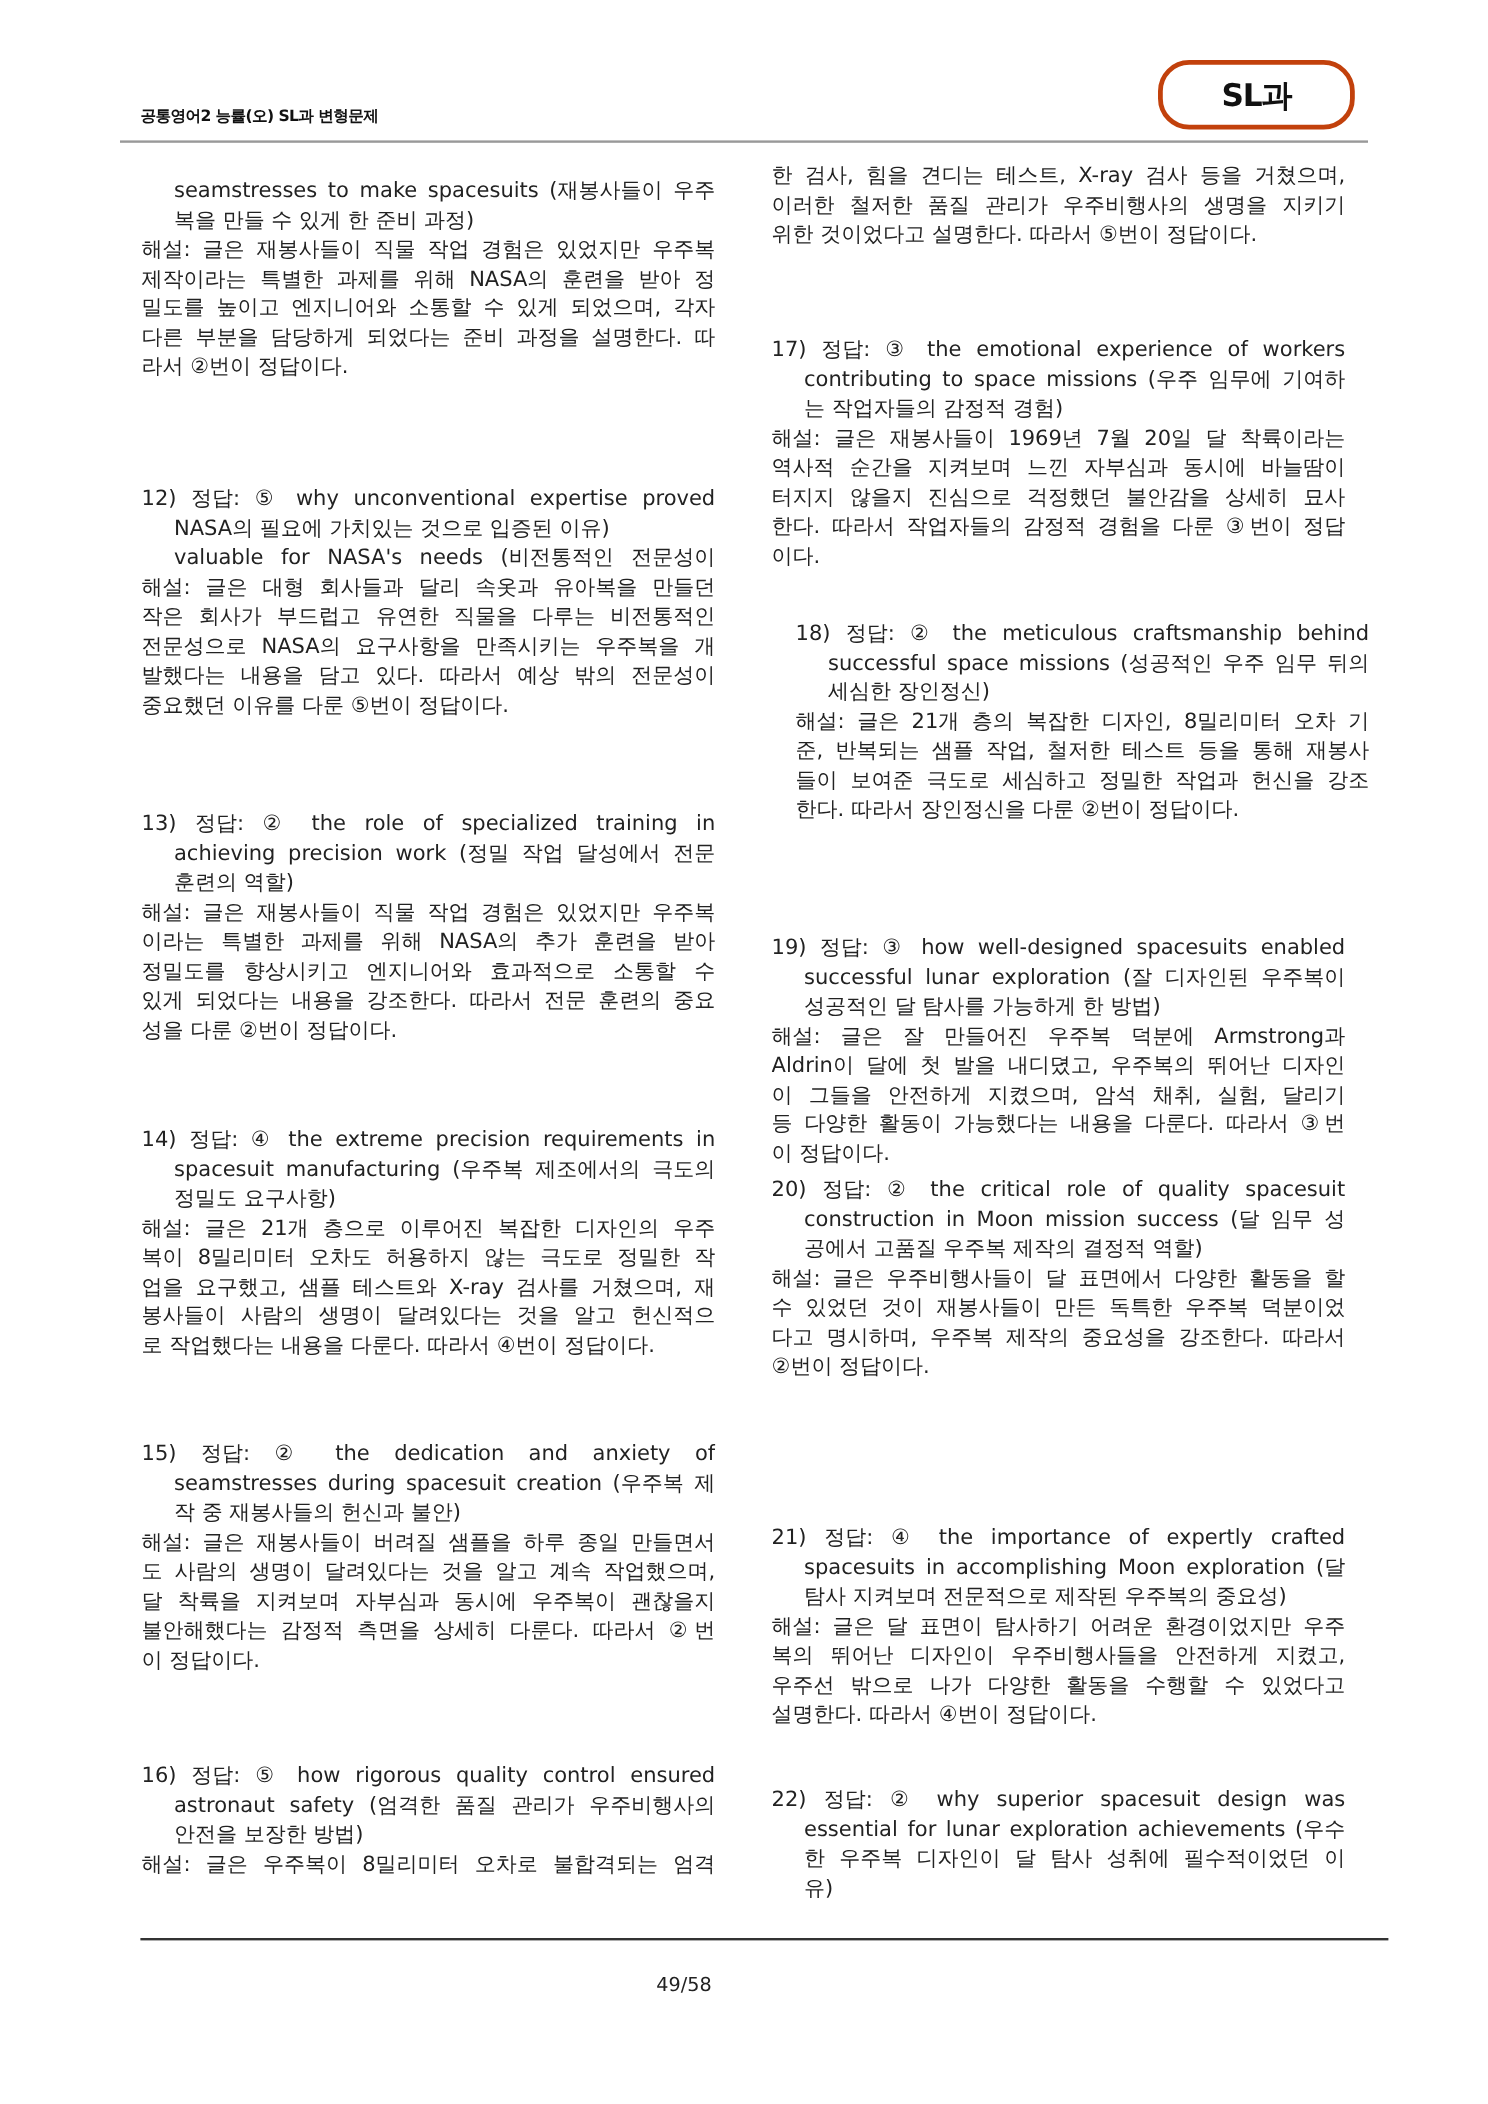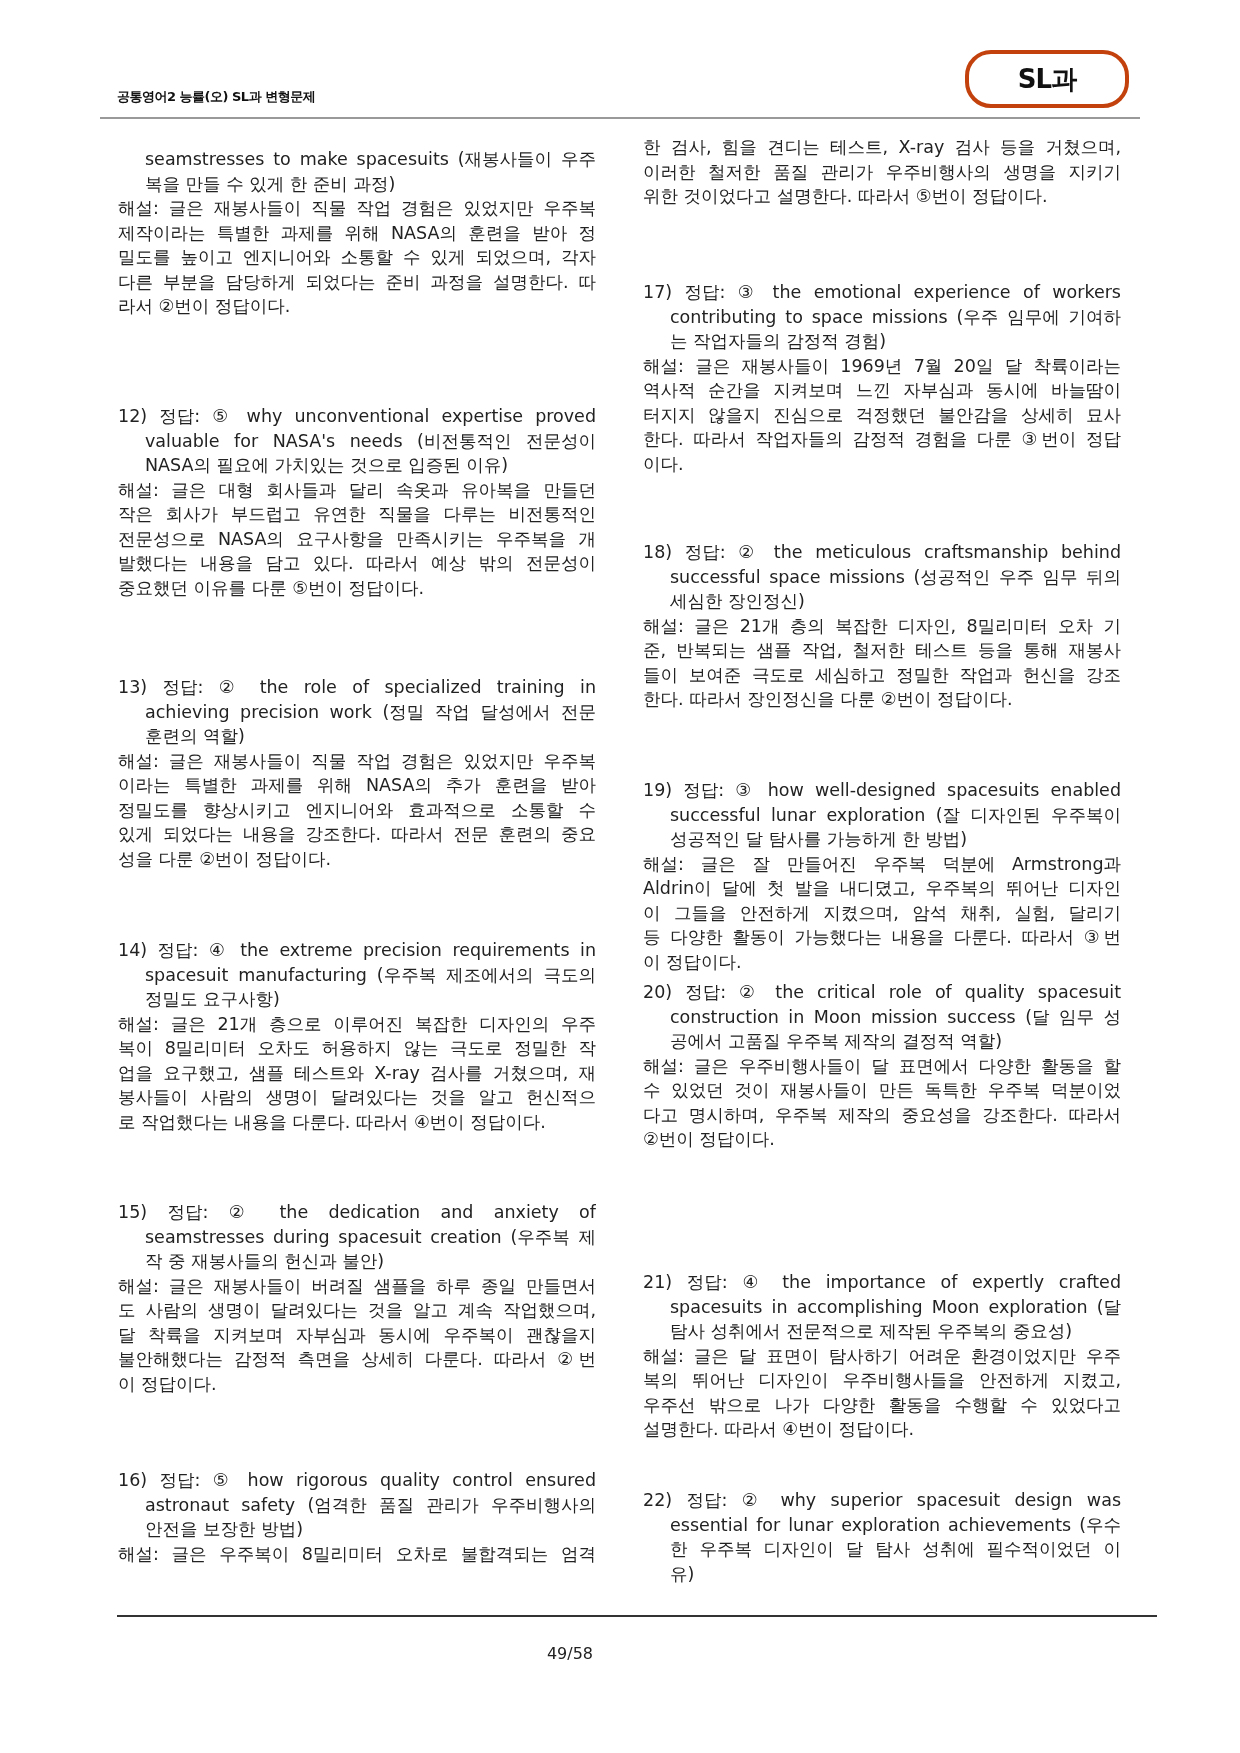--- a/index.html
+++ b/index.html
@@ -52,22 +52,22 @@
       <div class="line indent">seamstresses to make spacesuits (재봉사들이 우주</div>
       <div class="line indent last">복을 만들 수 있게 한 준비 과정)</div>
       <div class="line">해설: 글은 재봉사들이 직물 작업 경험은 있었지만 우주복</div>
       <div class="line">제작이라는 특별한 과제를 위해 NASA의 훈련을 받아 정</div>
       <div class="line">밀도를 높이고 엔지니어와 소통할 수 있게 되었으며, 각자</div>
       <div class="line">다른 부분을 담당하게 되었다는 준비 과정을 설명한다. 따</div>
       <div class="line last">라서 ②번이 정답이다.</div>
     </div>
     <div class="item" style="top: 404px;">
       <div class="line">12) 정답: ⑤ why unconventional expertise proved</div>
+      <div class="line indent last">NASA의 필요에 가치있는 것으로 입증된 이유)</div>
       <div class="line indent">valuable for NASA's needs (비전통적인 전문성이</div>
-      <div class="line indent last">NASA의 필요에 가치있는 것으로 입증된 이유)</div>
       <div class="line">해설: 글은 대형 회사들과 달리 속옷과 유아복을 만들던</div>
       <div class="line">작은 회사가 부드럽고 유연한 직물을 다루는 비전통적인</div>
       <div class="line">전문성으로 NASA의 요구사항을 만족시키는 우주복을 개</div>
       <div class="line">발했다는 내용을 담고 있다. 따라서 예상 밖의 전문성이</div>
       <div class="line last">중요했던 이유를 다룬 ⑤번이 정답이다.</div>
     </div>
     <div class="item" style="top: 675px;">
       <div class="line">13) 정답: ② the role of specialized training in</div>
       <div class="line indent">achieving precision work (정밀 작업 달성에서 전문</div>
       <div class="line indent last">훈련의 역할)</div>
@@ -113,21 +113,21 @@
     <div class="item" style="top: 280px;">
       <div class="line">17) 정답: ③ the emotional experience of workers</div>
       <div class="line indent">contributing to space missions (우주 임무에 기여하</div>
       <div class="line indent last">는 작업자들의 감정적 경험)</div>
       <div class="line">해설: 글은 재봉사들이 1969년 7월 20일 달 착륙이라는</div>
       <div class="line">역사적 순간을 지켜보며 느낀 자부심과 동시에 바늘땀이</div>
       <div class="line">터지지 않을지 진심으로 걱정했던 불안감을 상세히 묘사</div>
       <div class="line">한다. 따라서 작업자들의 감정적 경험을 다룬 ③번이 정답</div>
       <div class="line last">이다.</div>
     </div>
-    <div class="item" style="top: 540px;">
+    <div class="item" style="top: 516px; margin-left: 20px;">
       <div class="line">18) 정답: ② the meticulous craftsmanship behind</div>
       <div class="line indent">successful space missions (성공적인 우주 임무 뒤의</div>
       <div class="line indent last">세심한 장인정신)</div>
       <div class="line">해설: 글은 21개 층의 복잡한 디자인, 8밀리미터 오차 기</div>
       <div class="line">준, 반복되는 샘플 작업, 철저한 테스트 등을 통해 재봉사</div>
       <div class="line">들이 보여준 극도로 세심하고 정밀한 작업과 헌신을 강조</div>
       <div class="line last">한다. 따라서 장인정신을 다룬 ②번이 정답이다.</div>
     </div>
     <div class="item" style="top: 778px;">
       <div class="line">19) 정답: ③ how well-designed spacesuits enabled</div>
@@ -144,21 +144,21 @@
       <div class="line indent">construction in Moon mission success (달 임무 성</div>
       <div class="line indent last">공에서 고품질 우주복 제작의 결정적 역할)</div>
       <div class="line">해설: 글은 우주비행사들이 달 표면에서 다양한 활동을 할</div>
       <div class="line">수 있었던 것이 재봉사들이 만든 독특한 우주복 덕분이었</div>
       <div class="line">다고 명시하며, 우주복 제작의 중요성을 강조한다. 따라서</div>
       <div class="line last">②번이 정답이다.</div>
     </div>
     <div class="item" style="top: 1270px;">
       <div class="line">21) 정답: ④ the importance of expertly crafted</div>
       <div class="line indent">spacesuits in accomplishing Moon exploration (달</div>
-      <div class="line indent last">탐사 성취에서 전문적으로 제작된 우주복의 중요성)</div>
+      <div class="line indent last">탐사 지켜보며 전문적으로 제작된 우주복의 중요성)</div>
       <div class="line">해설: 글은 달 표면이 탐사하기 어려운 환경이었지만 우주</div>
       <div class="line">복의 뛰어난 디자인이 우주비행사들을 안전하게 지켰고,</div>
       <div class="line">우주선 밖으로 나가 다양한 활동을 수행할 수 있었다고</div>
       <div class="line last">설명한다. 따라서 ④번이 정답이다.</div>
     </div>
     <div class="item" style="top: 1488px;">
       <div class="line">22) 정답: ② why superior spacesuit design was</div>
       <div class="line indent">essential for lunar exploration achievements (우수</div>
       <div class="line indent">한 우주복 디자인이 달 탐사 성취에 필수적이었던 이</div>
       <div class="line indent last">유)</div>

